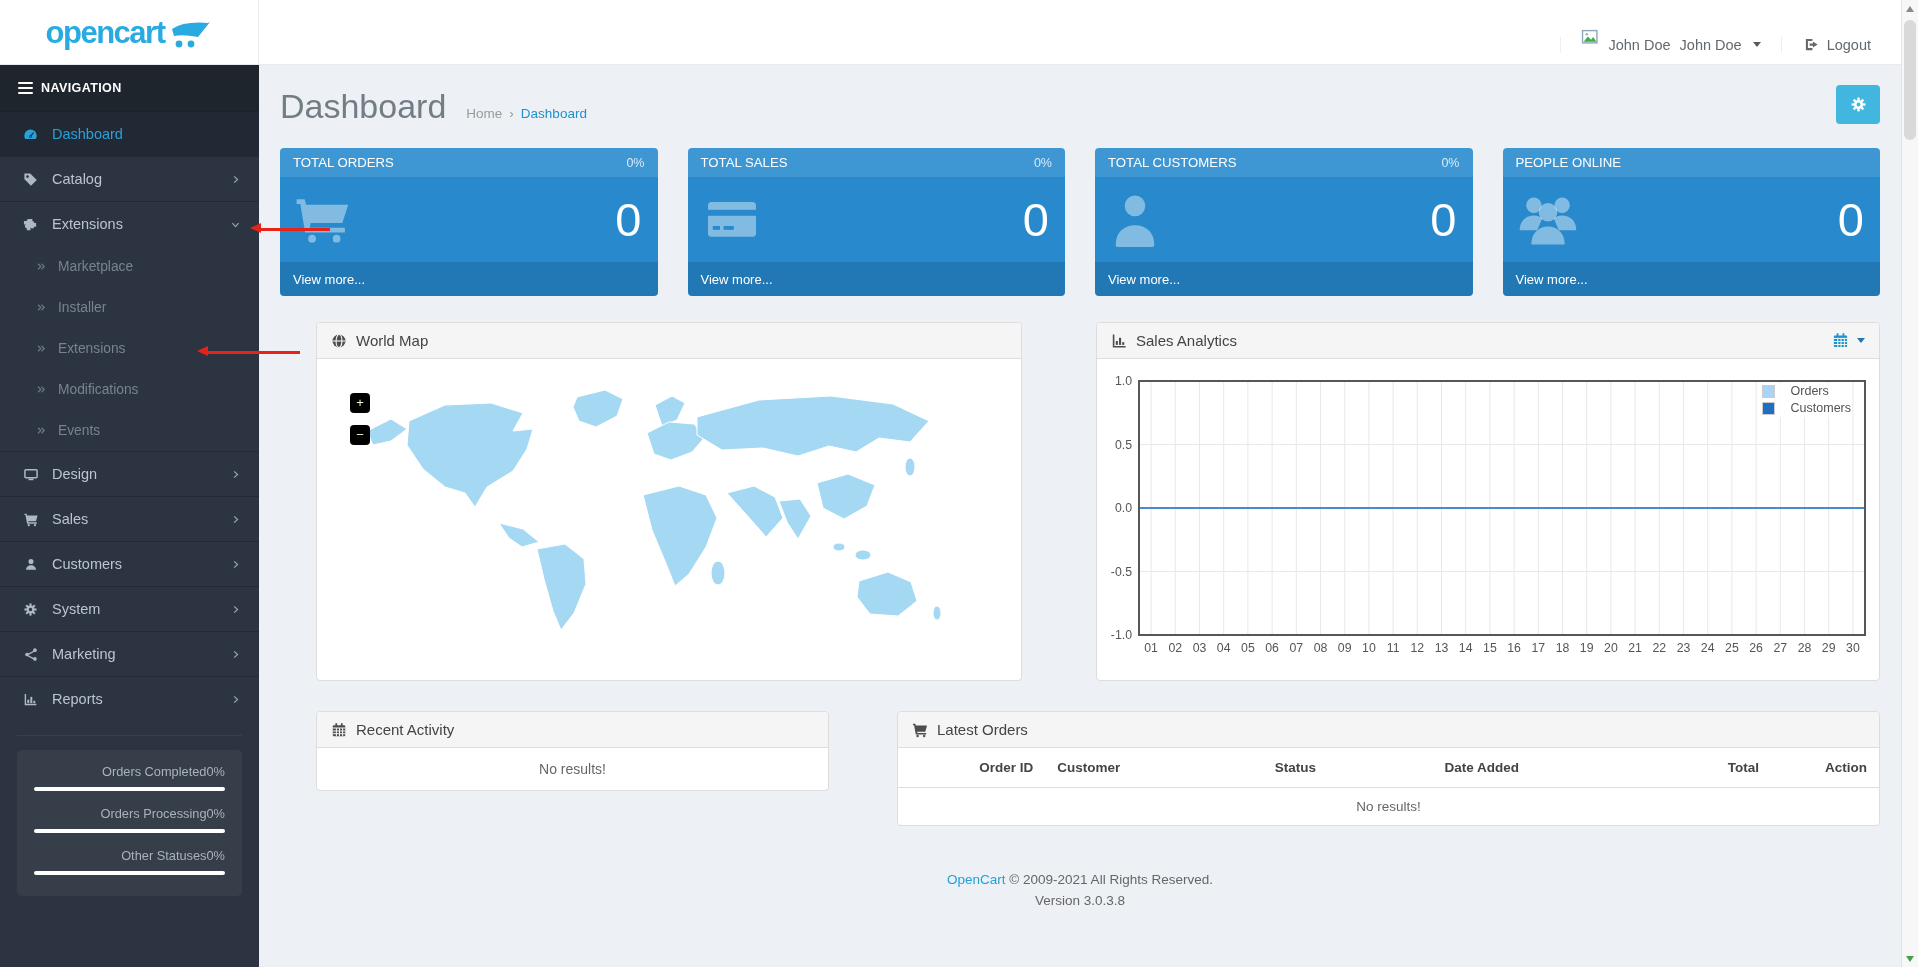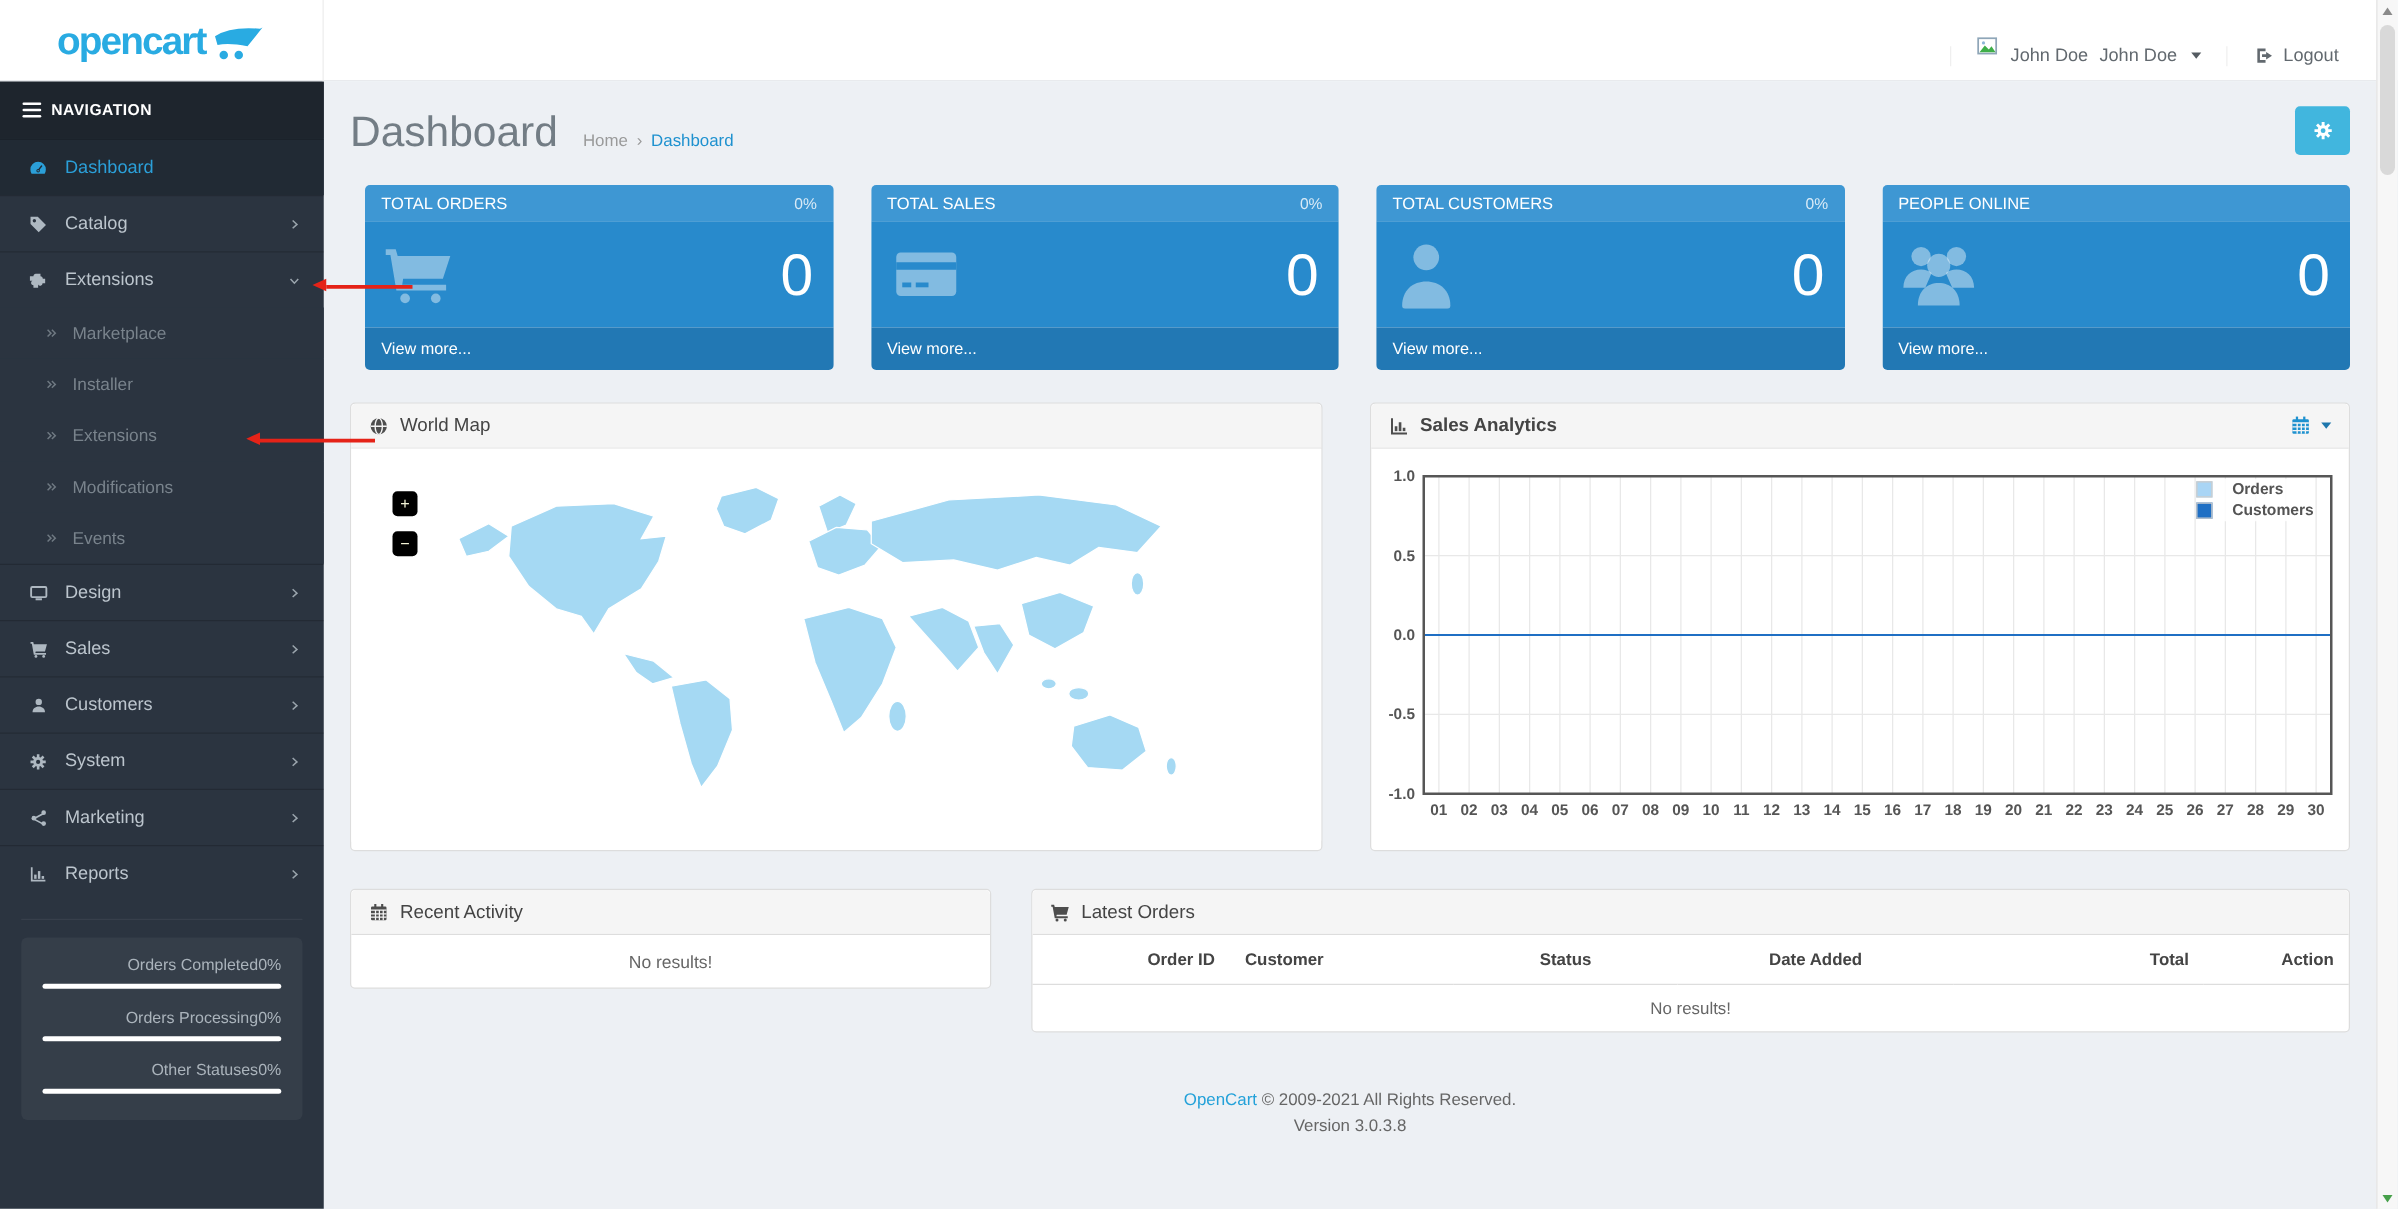--- a/index.html
+++ b/index.html
@@ -46,46 +46,46 @@
   
   .main { position:absolute; left:259px; top:65px; right:17px; bottom:0; padding:18px 21px 0; overflow:hidden; }
   .page-head { display:flex; align-items:baseline; position:relative; margin:4px 0 22px; }
   .page-title { font-size:34px; font-weight:300; color:#737d85; }
   .breadcrumb { margin-left:20px; font-size:13.5px; color:#9a9a9a; display:flex; gap:7px; align-items:center; }
   .breadcrumb .bc-home { color:#9a9a9a; text-decoration:none; cursor:pointer; }
   .breadcrumb .bc-cur { color:#1e91cf; text-decoration:none; cursor:pointer; }
   .gear-btn { position:absolute; right:0; top:-2px; width:44px; height:39px; background:#41b6de;
     border:none; border-radius:4px; display:flex; align-items:center; justify-content:center; cursor:pointer; }
 
-  .tiles { display:grid; grid-template-columns:repeat(4,1fr); gap:30px; margin-bottom:26px;margin-left:12px; }
+  .tiles { display:grid; grid-template-columns:repeat(4,1fr); gap:30px; margin-bottom:26px; }
   .tile { border-radius:4px; overflow:hidden; }
   .tile-head { background:#3e97d3; color:#fff; display:flex; justify-content:space-between;
     align-items:center; padding:7px 13px; font-size:13.2px; }
   .tile-pct { color:rgba(255,255,255,.8); font-size:12.5px; }
   .tile-body { background:#288acc; height:85px; display:flex; align-items:center;
     justify-content:space-between; padding:6px 16px 6px 14px; }
   .tile-value { color:#fff; font-size:47px; font-weight:300; line-height:1; }
   .tile-foot { background:#2278b4; padding:8px 13px; }
   .tile-foot a { color:#fff; font-size:13px; text-decoration:none; cursor:pointer; }
 
   .row2 { display:flex; gap:38px; margin-bottom:30px; }
   .row3 { display:flex; gap:32px; align-items:flex-start; }
-  .panel { background:#fff; border:1px solid #ddd; border-radius:4px; }
+  .panel { background:#fff; border:1px solid #ddd; border-radius:4px;margin-left:36px; }
   .panel-head { background:#f5f5f5; border-bottom:1px solid #ddd; padding:9px 14px; font-size:15px;
     color:#444; display:flex; align-items:center; gap:9px; border-radius:4px 4px 0 0; }
   .panel-head .phicon { display:inline-flex; color:#4d4d4d; }
 
   .map-panel { width:780px; height:359px; }
   .map-body { position:relative; height:317px; background:#fff; border-radius:0 0 4px 4px; overflow:hidden; }
   .map-body svg.world { display:block; margin:16px auto 0; }
   .zoom-btn { position:absolute; left:33px; width:20px; height:20px; background:#000; color:#f4f4d7;
     border:none; border-radius:4px; font-size:13px; line-height:18px; text-align:center; cursor:pointer; padding:0; }
   .zoom-in { top:34px; } .zoom-out { top:66px; }
 
-  .chart-panel { flex:1; height:359px;font-weight:bold; }
+  .chart-panel { flex:1; height:359px; }
   .chart-head-right { margin-left:auto; display:flex; align-items:center; gap:6px; cursor:pointer; }
   .chart-body { position:relative; padding:10px 2px 0 2px; }
   .legend { position:absolute; right:28px; top:24px; background:rgba(255,255,255,.85);
     font-size:12.5px; color:#545454; }
   .legend-row { display:flex; align-items:center; gap:16px; line-height:17px; }
   .swatch { width:13px; height:13px; border:1px solid #ccc; display:inline-block; }
 
   .activity-panel { width:513px; }
   .activity-body { padding:13px; text-align:center; color:#666; font-size:14px; border-radius:0 0 4px 4px; }
 

